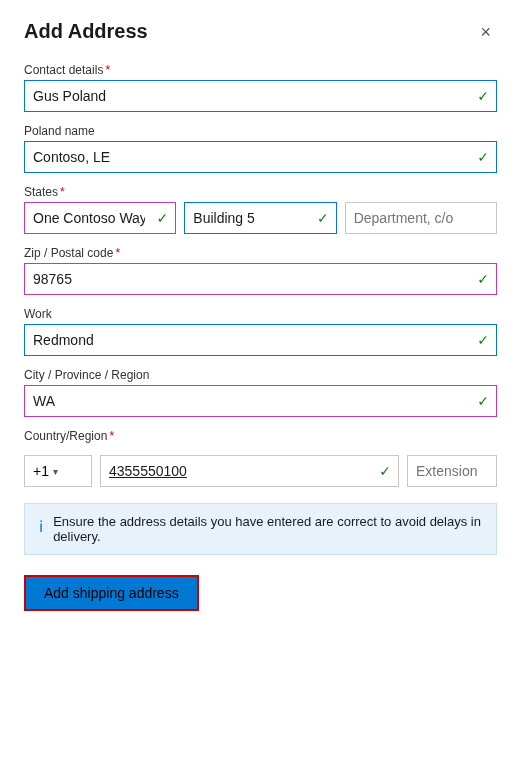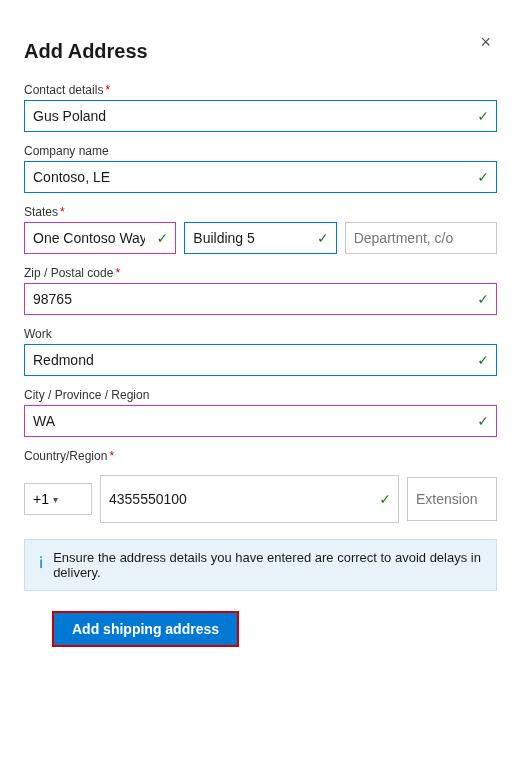--- a/index.html
+++ b/index.html
@@ -22,21 +22,20 @@
     .dialog-header {
       display: flex;
       justify-content: space-between;
       align-items: center;
       margin-bottom: 20px;
     }
     .dialog-title {
       font-size: 20px;
       font-weight: 600;
       color: #1a1a1a;
-      margin-top: 20px;
     }
     .close-btn {
       background: none;
       border: none;
       cursor: pointer;
       font-size: 18px;
       color: #555;
       padding: 2px 6px;
       line-height: 1;
     }
@@ -113,29 +112,30 @@
       position: relative;
       flex: 1;
     }
     .phone-number-input {
       width: 100%;
       border: 1px solid #c8c8c8;
       padding: 6px 30px 6px 8px;
       font-size: 14px;
       color: #1a1a1a;
       outline: none;
-      height: 48px;
-      background: #fff;
+      height: 32px;
+      background: #fff;
+      text-decoration: underline;
     }
     .extension-input {
       border: 1px solid #c8c8c8;
       padding: 6px 8px;
       font-size: 14px;
       color: #999;
-      height: 44px;
+      height: 32px;
       width: 90px;
       background: #fff;
       outline: none;
     }
     .info-banner {
       background: #e8f2fb;
       border: 1px solid #c7e0f4;
       padding: 10px 14px;
       margin-top: 16px;
       margin-bottom: 20px;
@@ -146,29 +146,28 @@
       color: #1a1a1a;
     }
     .info-icon {
       color: #0078d4;
       font-size: 16px;
       flex-shrink: 0;
       margin-top: 1px;
     }
     .add-shipping-btn {
       background: #0078d4;
-      color: #ffffff;
+      color: #000000;
       border: 2px solid #c00;
       padding: 8px 18px;
       font-size: 14px;
-      font-weight: 700;
+      font-weight: 400;
       cursor: pointer;
       outline: none;
       display: inline-block;
-      margin-left: 28px;
     }
   </style>
 </head>
 <body>
 
 <div class="dialog">
 
   <div class="dialog-header">
     <h2 class="dialog-title">Add Address</h2>
     <button class="close-btn">×</button>
@@ -178,21 +177,21 @@
     <label class="field-label">
       <span>Contact details</span><span class="required-star">*</span>
     </label>
     <div class="input-wrapper">
       <input class="field-input valid-blue" type="text" value="Gus Poland" style="">
       <span class="checkmark green">✓</span>
     </div>
   </div>
 
   <div class="field-group">
-    <label class="field-label">Company name</label>
+    <label class="field-label">Poland name</label>
     <div class="input-wrapper">
       <input class="field-input valid-blue" type="text" value="Contoso, LE" style="">
       <span class="checkmark green">✓</span>
     </div>
   </div>
 
   <div class="field-group">
     <label class="field-label">
       <span>States</span><span class="required-star">*</span>
     </label>

